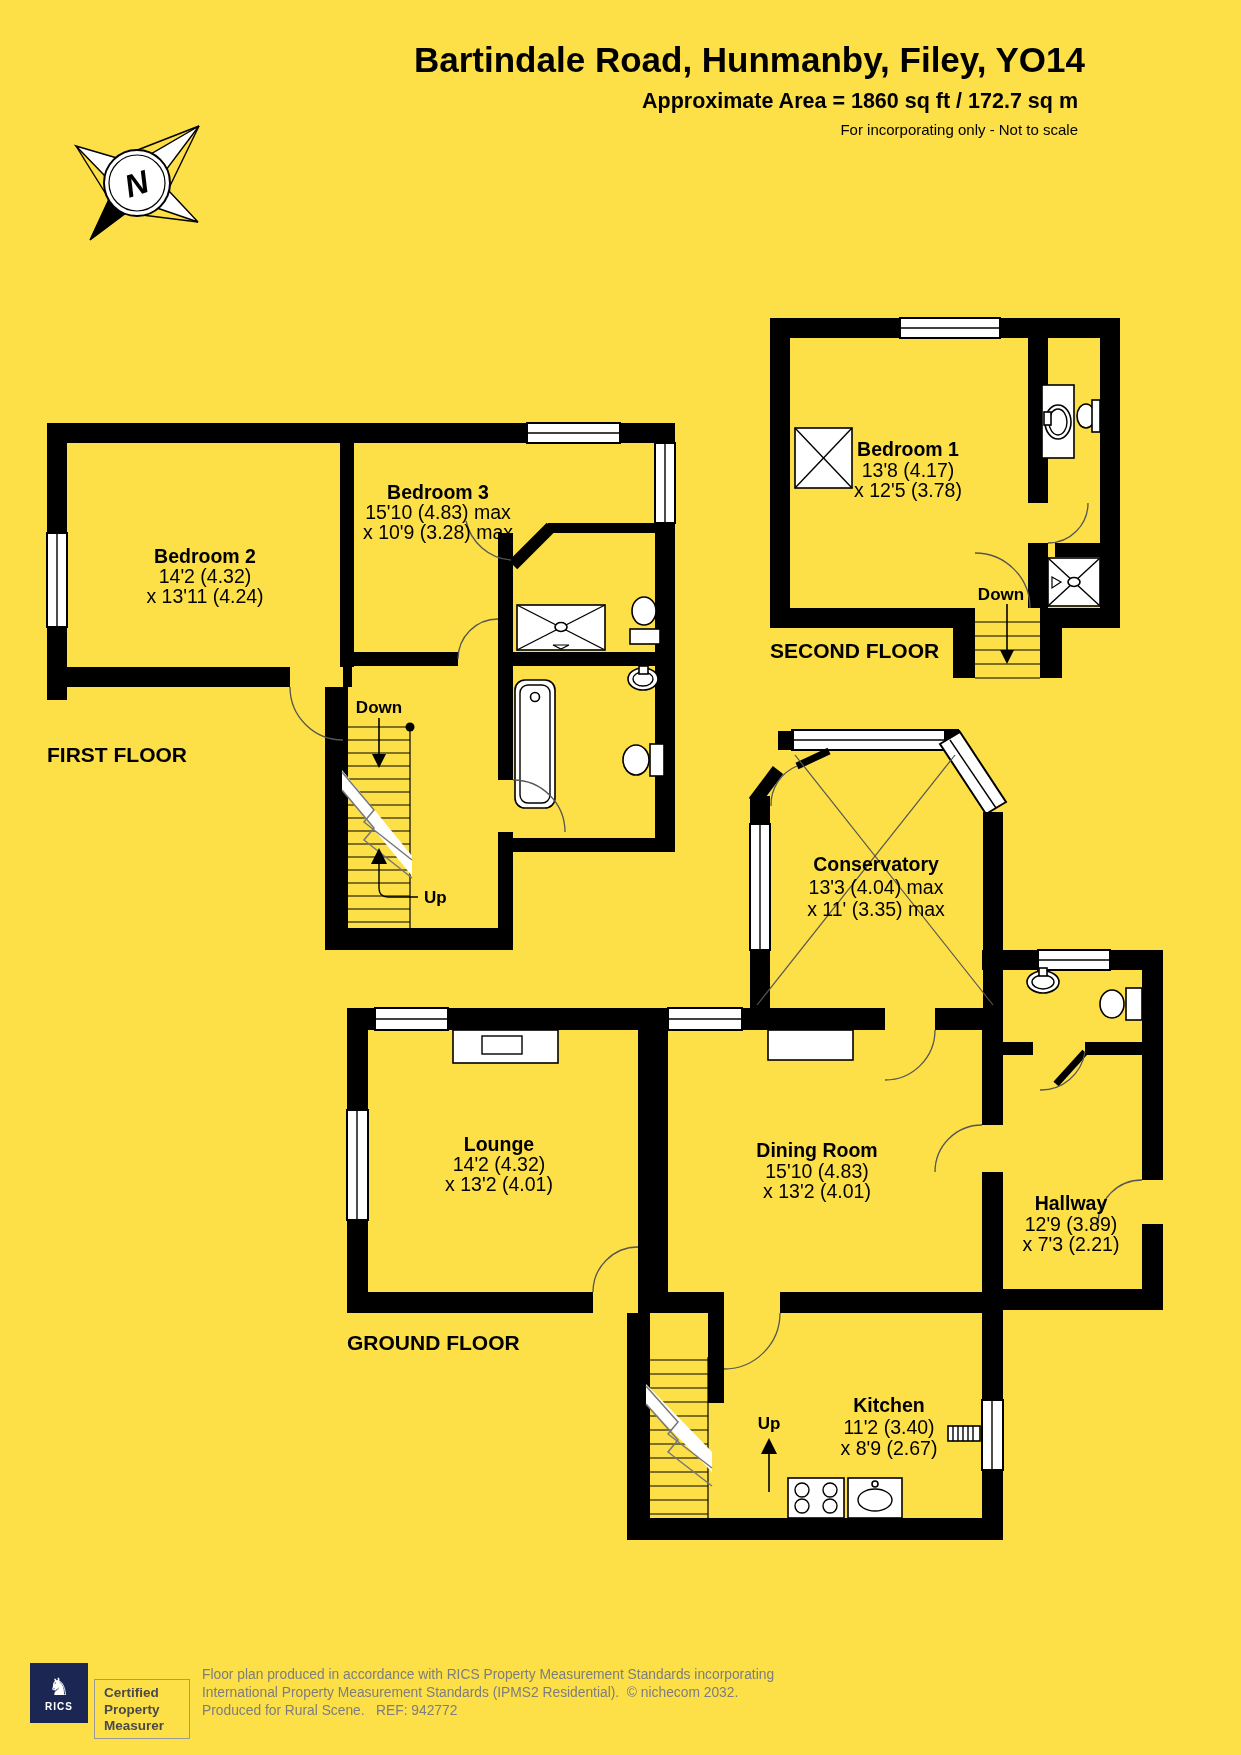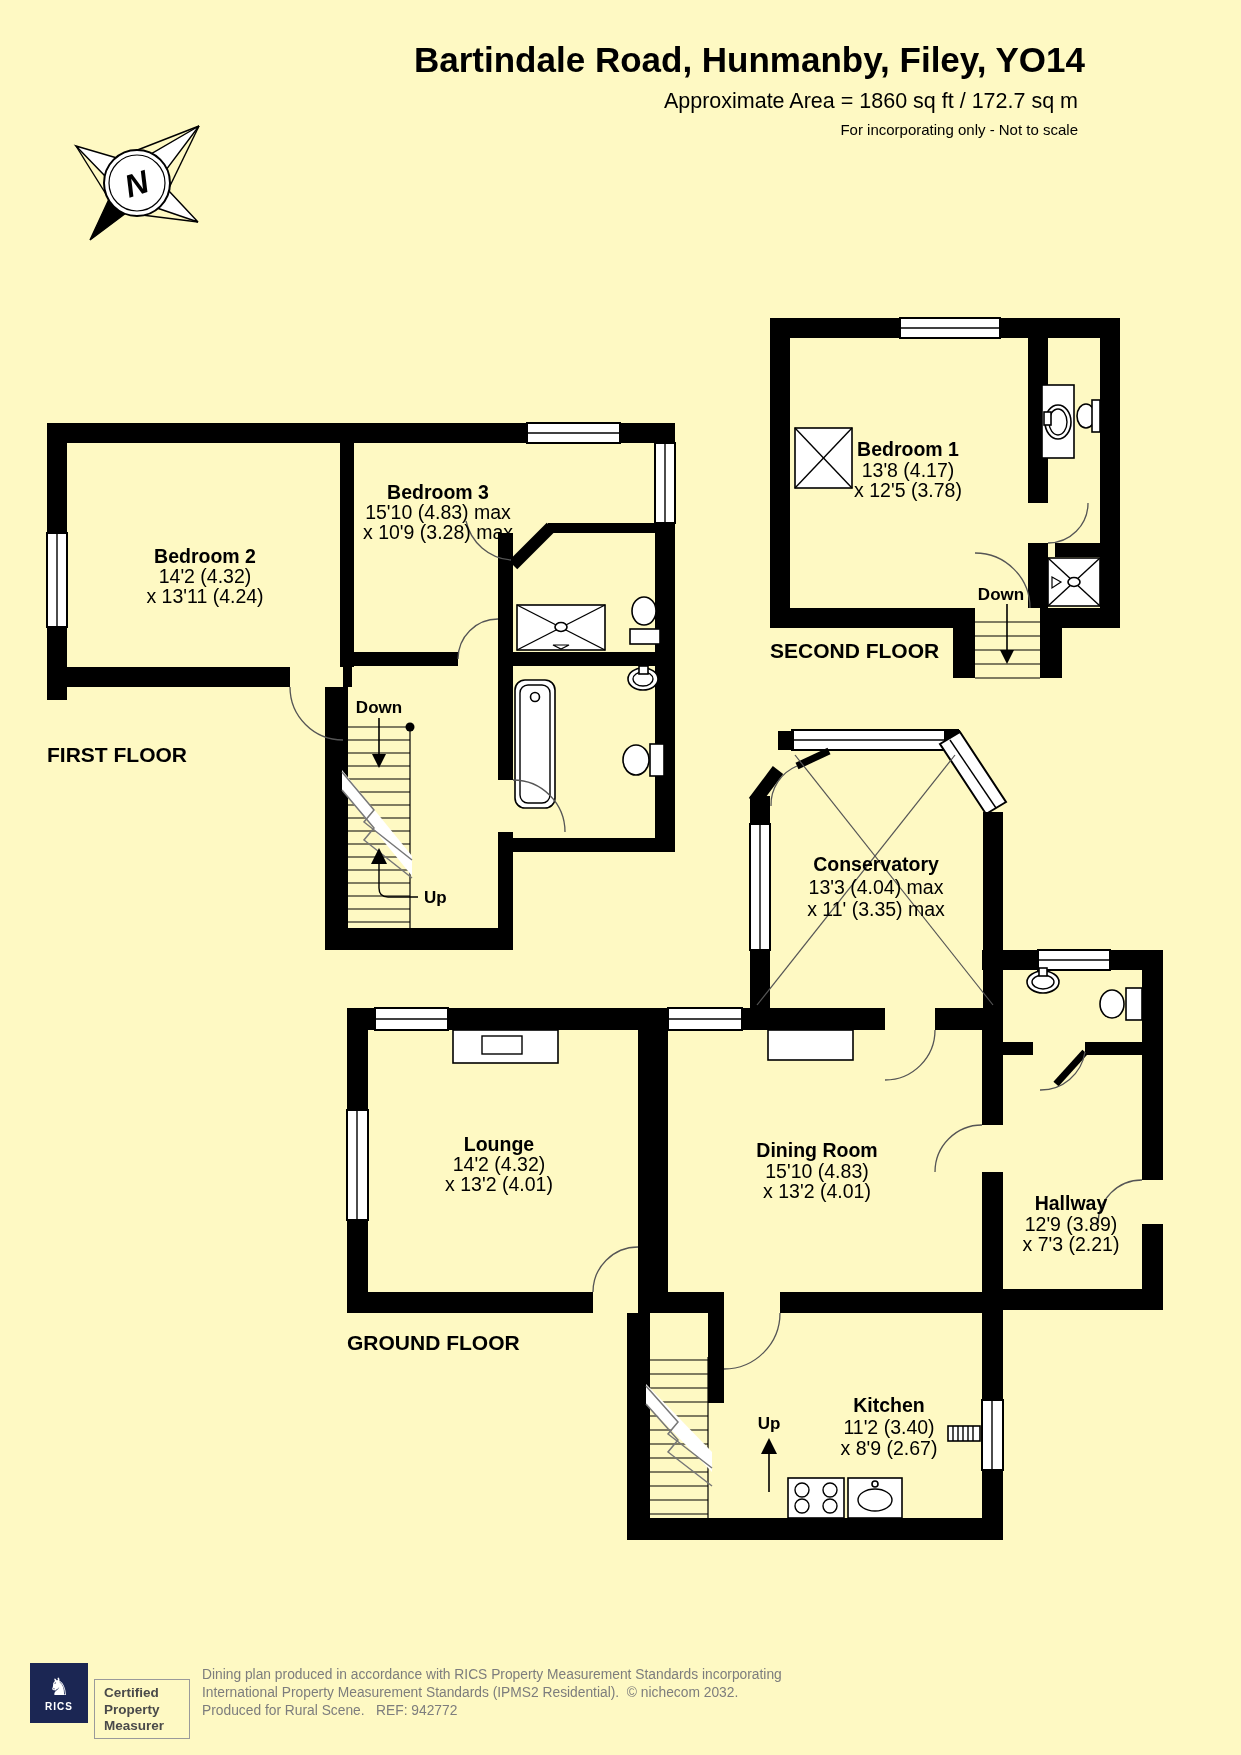--- a/index.html
+++ b/index.html
@@ -1,19 +1,19 @@
 <!DOCTYPE html>
 <html><head>
 <meta charset="utf-8">
 <style>
   html,body{margin:0;padding:0;background:#fff;}
-  .page{position:relative;width:1241px;height:1755px;background:#fef9c3;overflow:hidden;
+  .page{position:relative;width:1241px;height:1755px;background:#fde047;overflow:hidden;
         font-family:"Liberation Sans",sans-serif;color:#000;}
   .hdr-title{position:absolute;top:40px;right:156px;font-size:35px;font-weight:bold;white-space:nowrap;}
-  .hdr-area{position:absolute;top:89px;right:163px;font-size:21.5px;white-space:nowrap;}
+  .hdr-area{position:absolute;top:89px;right:163px;font-size:21.5px;white-space:nowrap;font-weight:bold;}
   .hdr-disc{position:absolute;top:121px;right:163px;font-size:15px;white-space:nowrap;}
   svg{position:absolute;left:0;top:0;}
   svg text{fill:#000;font-family:"Liberation Sans",sans-serif;}
   .fl{font-weight:bold;font-size:21px;}
   .rn{font-weight:bold;font-size:19.5px;}
   .rd{font-size:19.5px;}
   .sl{font-weight:bold;font-size:17px;}
   .wall{fill:#000;stroke:none;}
   .win{fill:#fff;stroke:#000;stroke-width:2;}
   .thin{fill:none;stroke:#000;stroke-width:1.4;}
@@ -348,19 +348,19 @@
     <div class="rics-box" style="background:#1b2653;">
       <div class="rics-lion">♞</div>
       <div class="rics-word">RICS</div>
     </div>
     <div class="cert-box">
       <div>Certified</div>
       <div>Property</div>
       <div>Measurer</div>
     </div>
     <div class="foot-text">
-      <div>Dining plan produced in accordance with RICS Property Measurement Standards incorporating</div>
+      <div>Floor plan produced in accordance with RICS Property Measurement Standards incorporating</div>
       <div>International Property Measurement Standards (IPMS2 Residential).  © nichecom 2032.</div>
       <div>Produced for Rural Scene.   REF: 942772</div>
     </div>
   </div>
 
 </div>
 
 </body></html>

